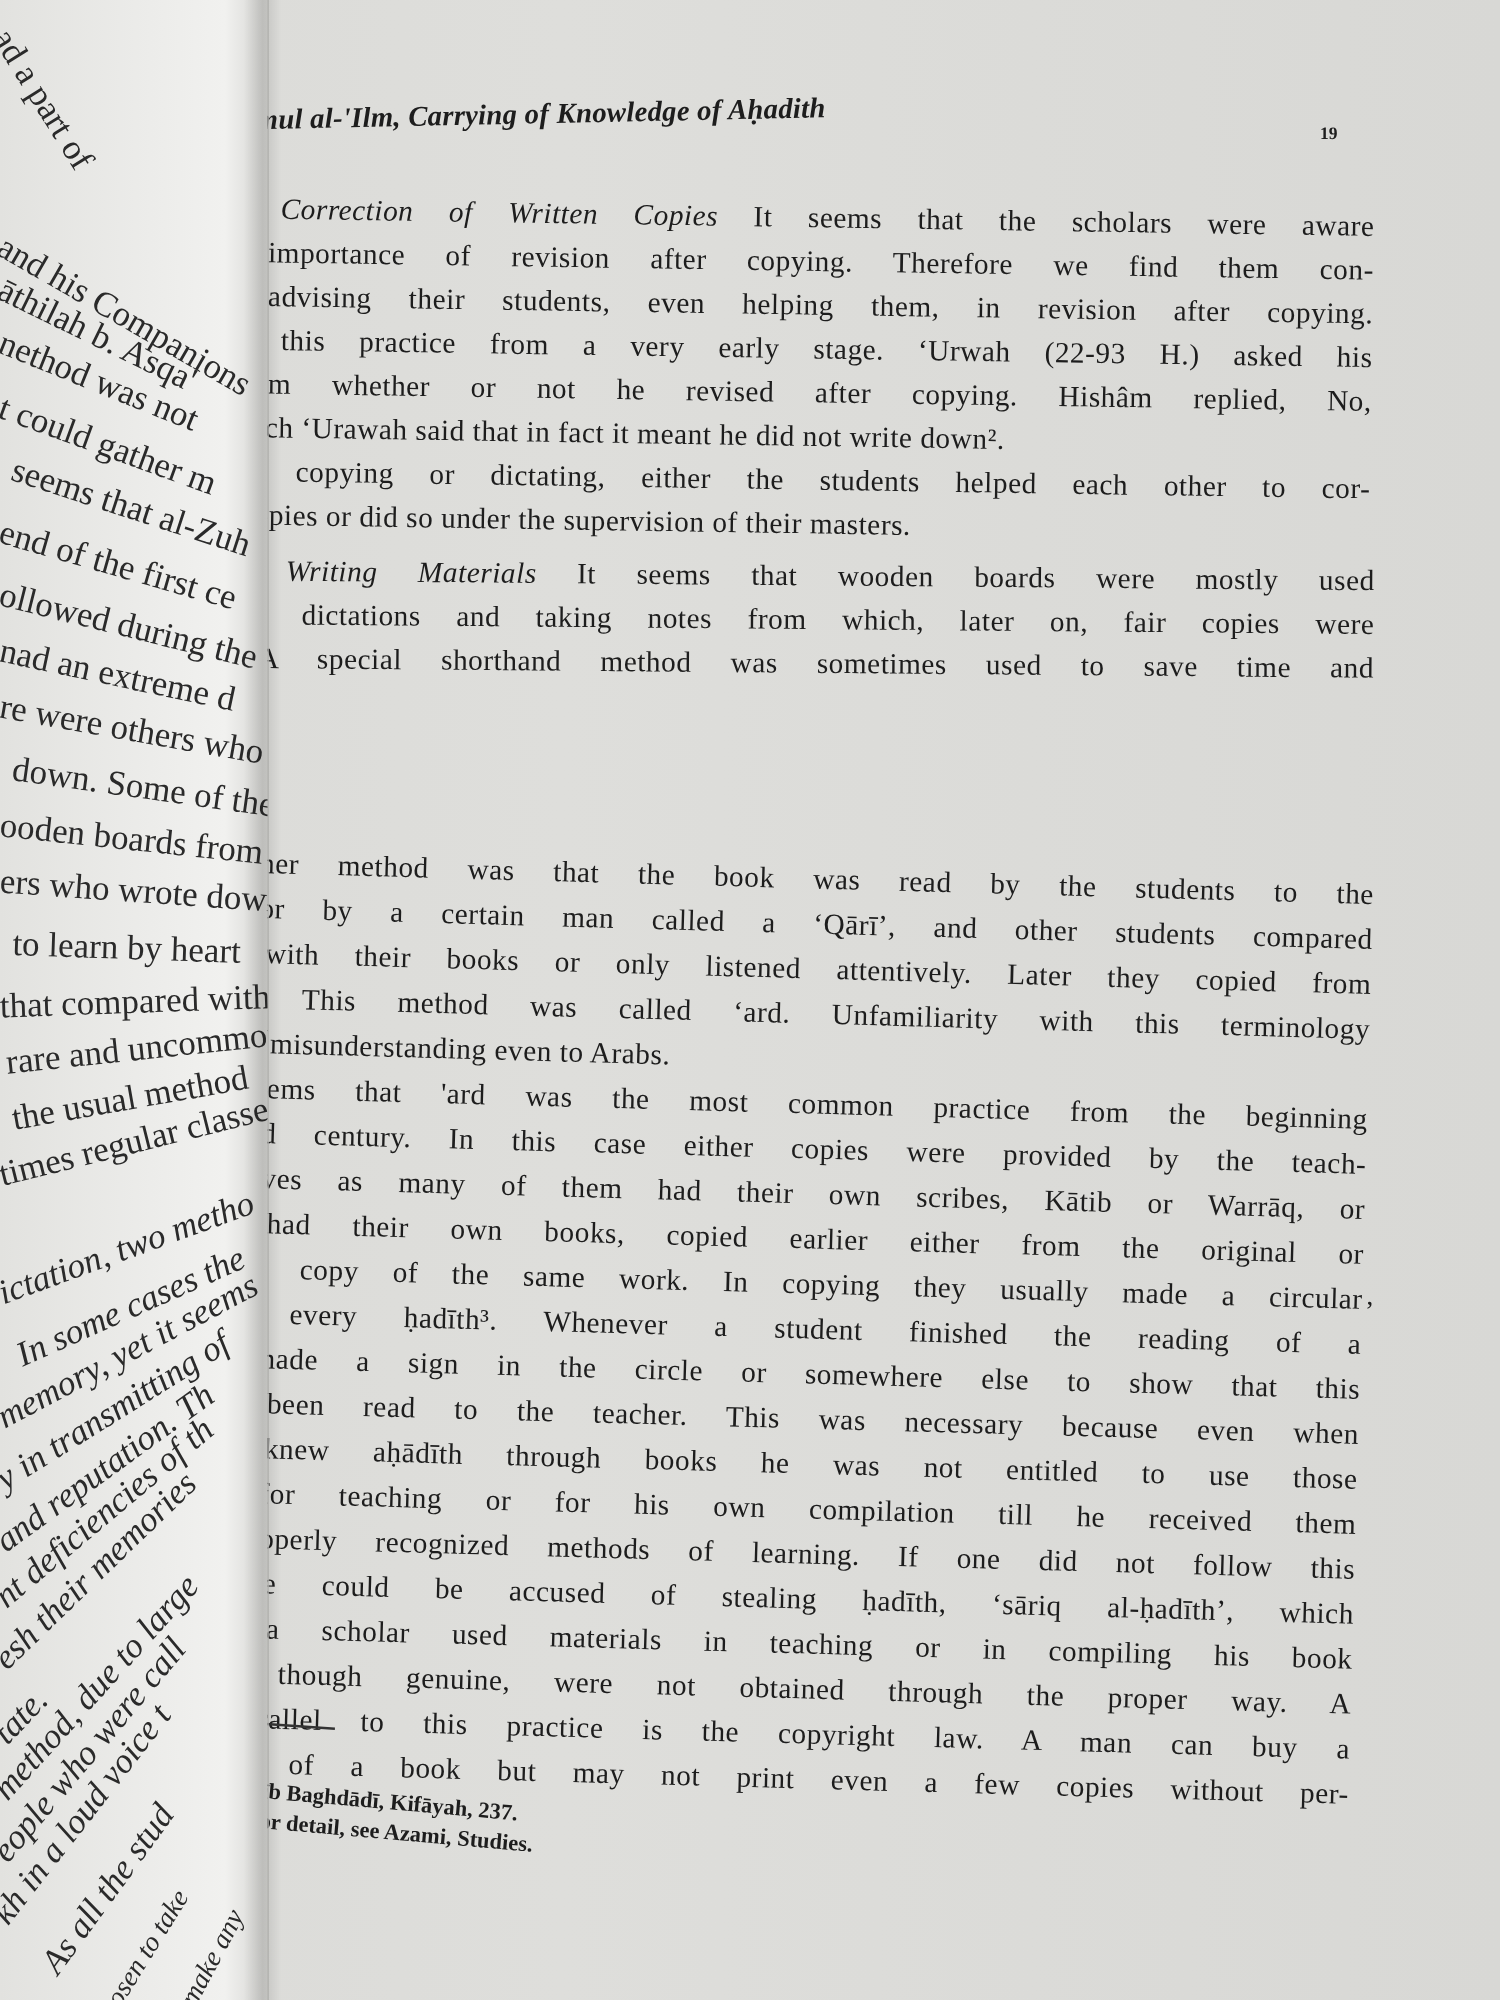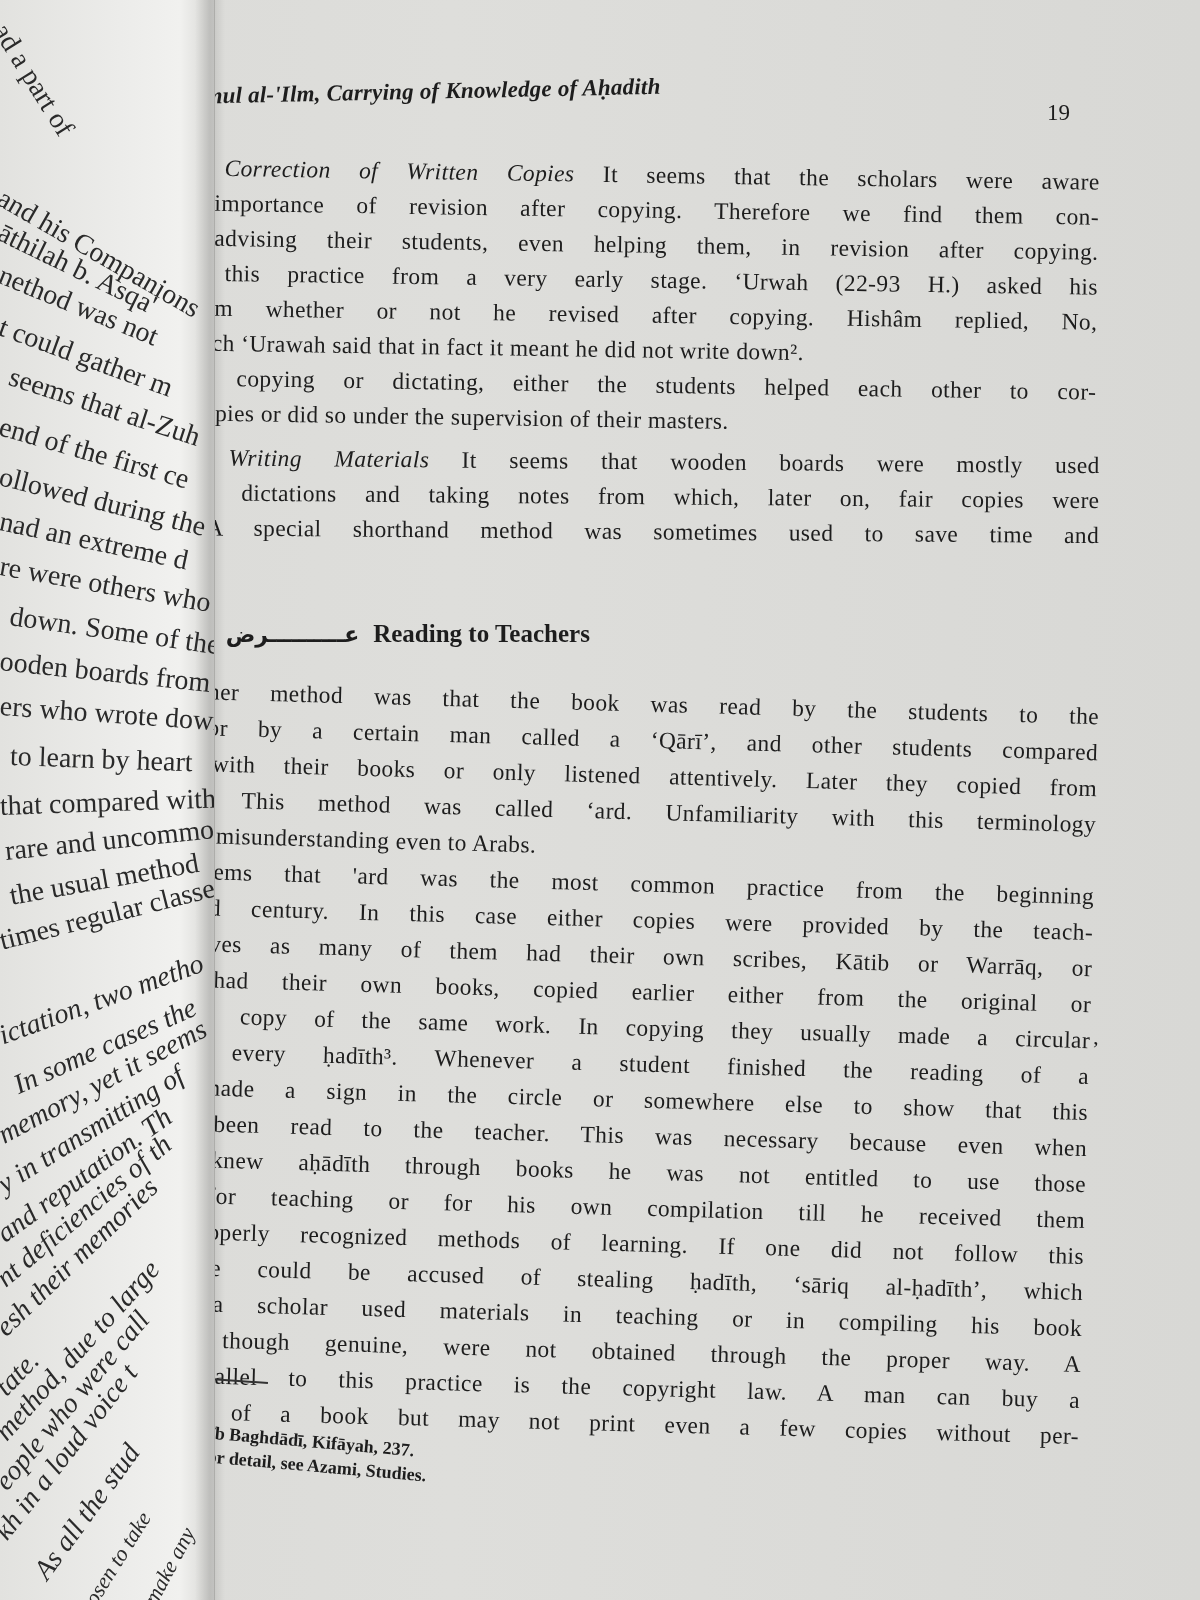--- a/index.html
+++ b/index.html
@@ -23,21 +23,21 @@
     }
     .running-head {
       position: absolute; left: 15px; top: 84px;
       font-style: italic; font-size: 23px; font-weight: bold;
       transform: rotate(-1.2deg);
       transform-origin: 0 100%;
       letter-spacing: 0.2px;
     }
     .page-number {
       position: absolute; right: 30px; top: 100px;
-      font-size: 23px; font-weight: normal;
+      font-size: 14px; font-weight: bold;
     }
     .para {
       position: absolute; left: 0; width: 940px;
       font-size: 23.5px; line-height: 35px;
       text-align: justify;
       letter-spacing: 0.4px;
     }
     .para .line { display: block; white-space: nowrap; text-align: justify; text-align-last: justify; }
     .para .line.last { text-align-last: left; }
     .it { font-style: italic; }
@@ -99,25 +99,20 @@
     <span class="line">After copying or dictating, either the students helped each other to cor-</span>
     <span class="line last">the copies or did so under the supervision of their masters.</span>
   </div>
 
   <div class="para" style="top:440px; transform: rotate(0.5deg); transform-origin:0 0;">
     <span class="line"><span class="it">The Writing Materials</span><span> It seems that wooden boards were mostly used</span></span>
     <span class="line">riting dictations and taking notes from which, later on, fair copies were</span>
     <span class="line">e. A special shorthand method was sometimes used to save time and</span>
   </div>
 
-  <div class="section-heading">
-    <span class="ard">‘Ard:</span>
-    <span class="arabic">عــــــــــرض</span>
-    <span>Reading to Teachers</span>
-  </div>
 
   <div class="para" style="top:672px; transform: rotate(1.6deg); transform-origin:0 0; line-height:36px;">
     <span class="line">Another method was that the book was read by the students to the</span>
     <span class="line">er or by a certain man called a ‘Qārī’, and other students compared</span>
     <span class="line">ith with their books or only listened attentively. Later they copied from</span>
     <span class="line">ooks. This method was called ‘ard. Unfamiliarity with this terminology</span>
     <span class="line last">cause misunderstanding even to Arabs.</span>
     <span class="line">t seems that 'ard was the most common practice from the beginning</span>
     <span class="line">second century. In this case either copies were provided by the teach-</span>
     <span class="line">emselves as many of them had their own scribes, Kātib or Warrāq, or</span>

